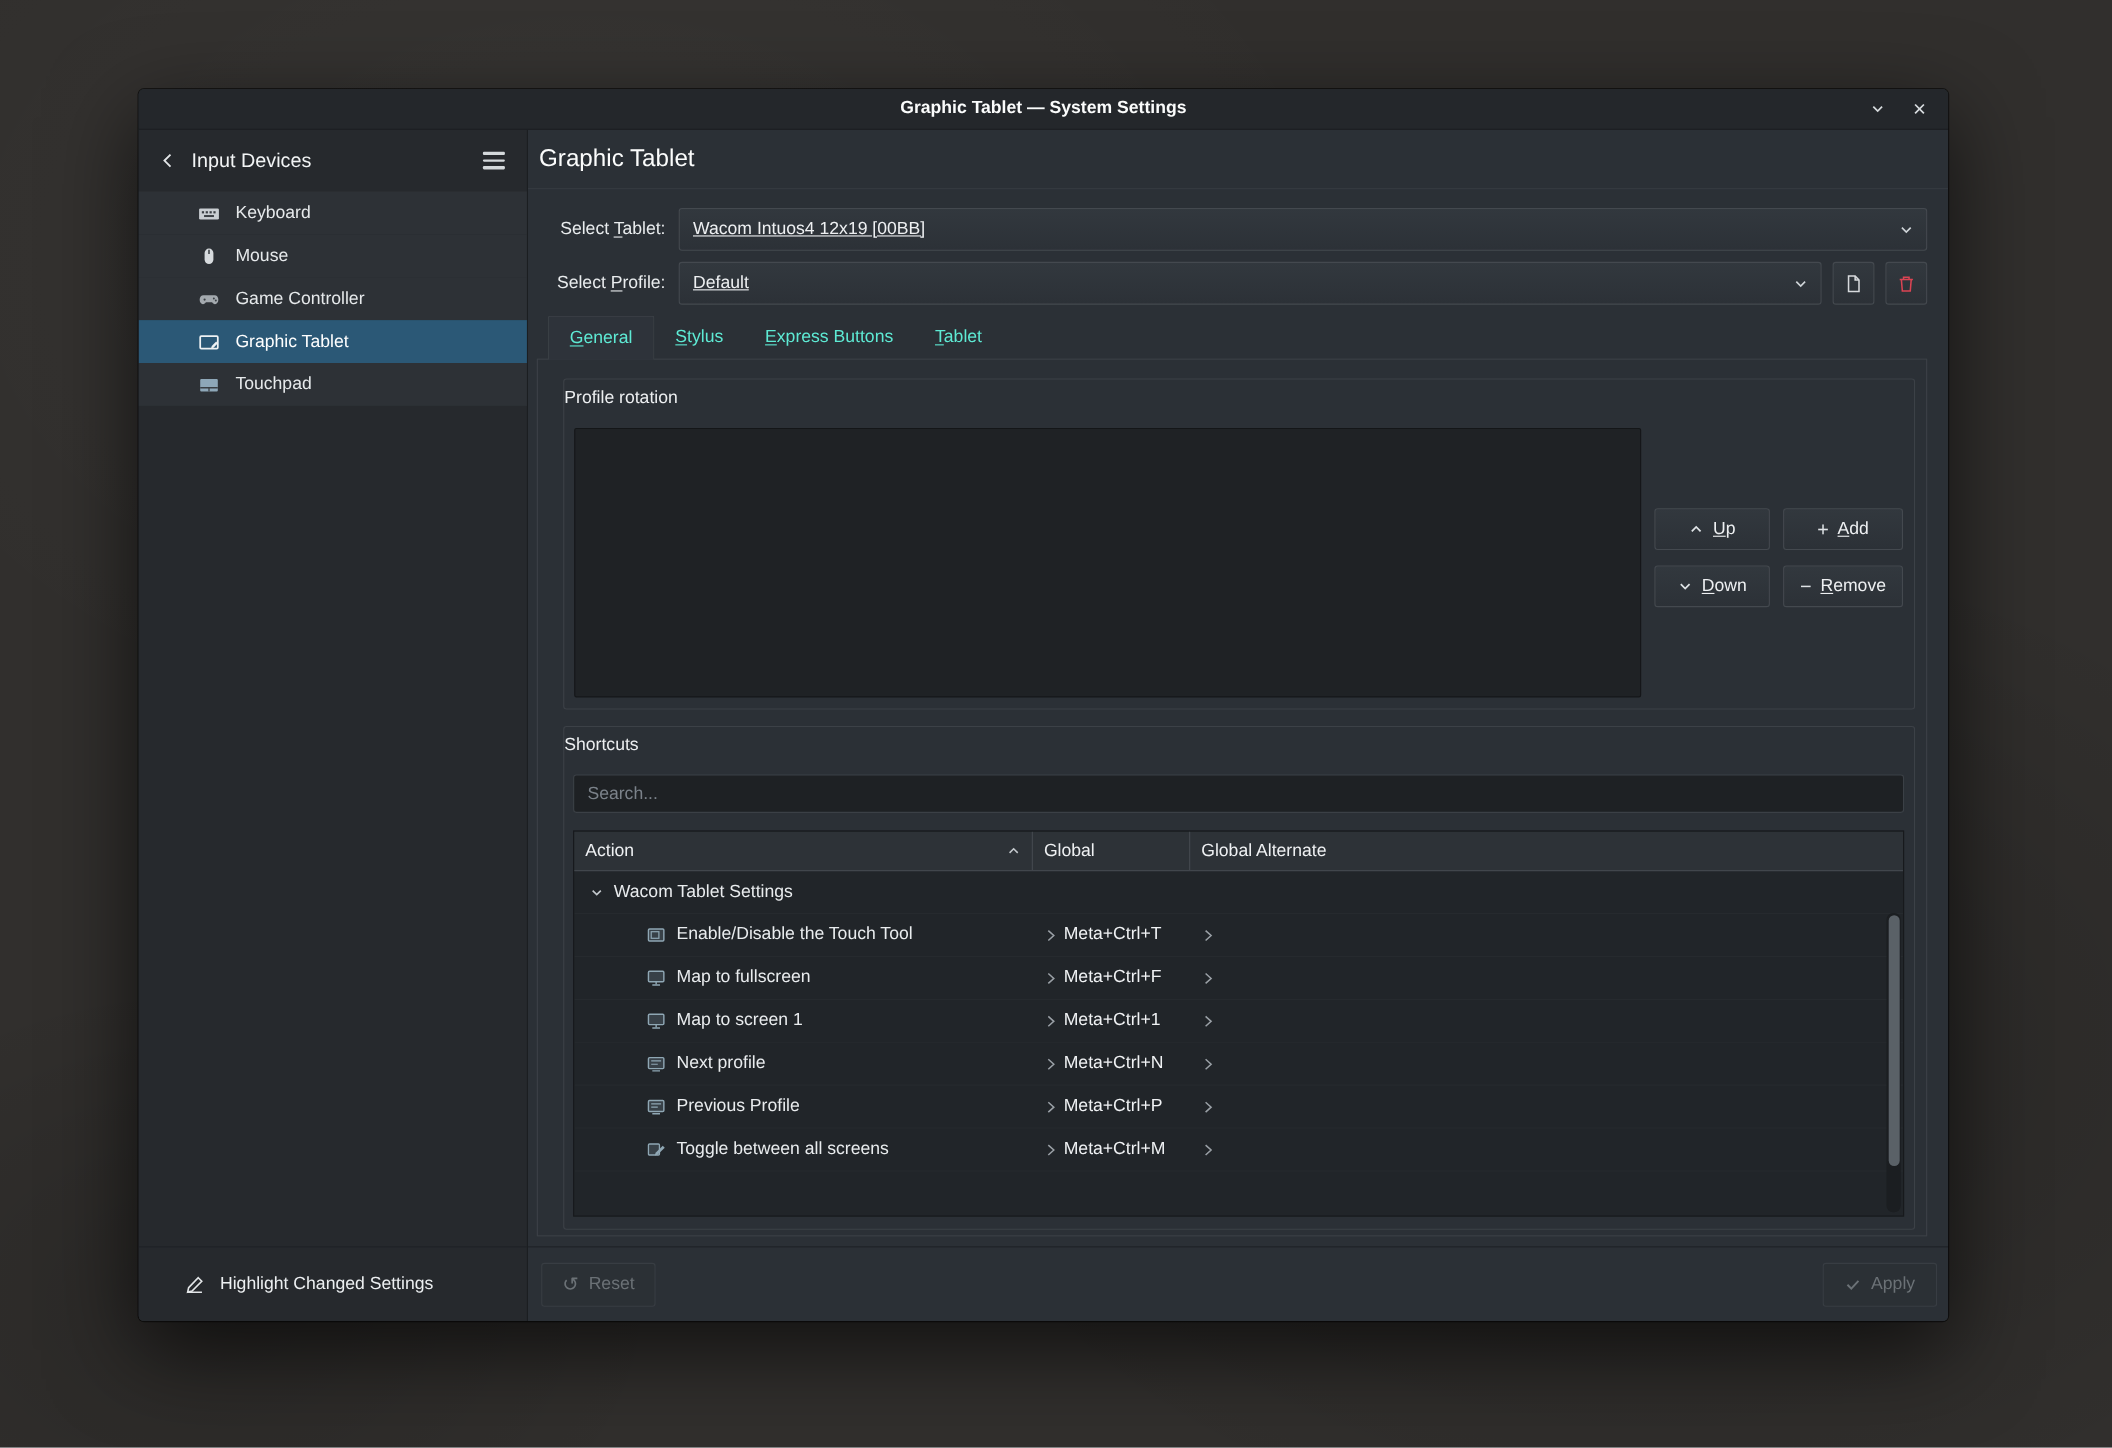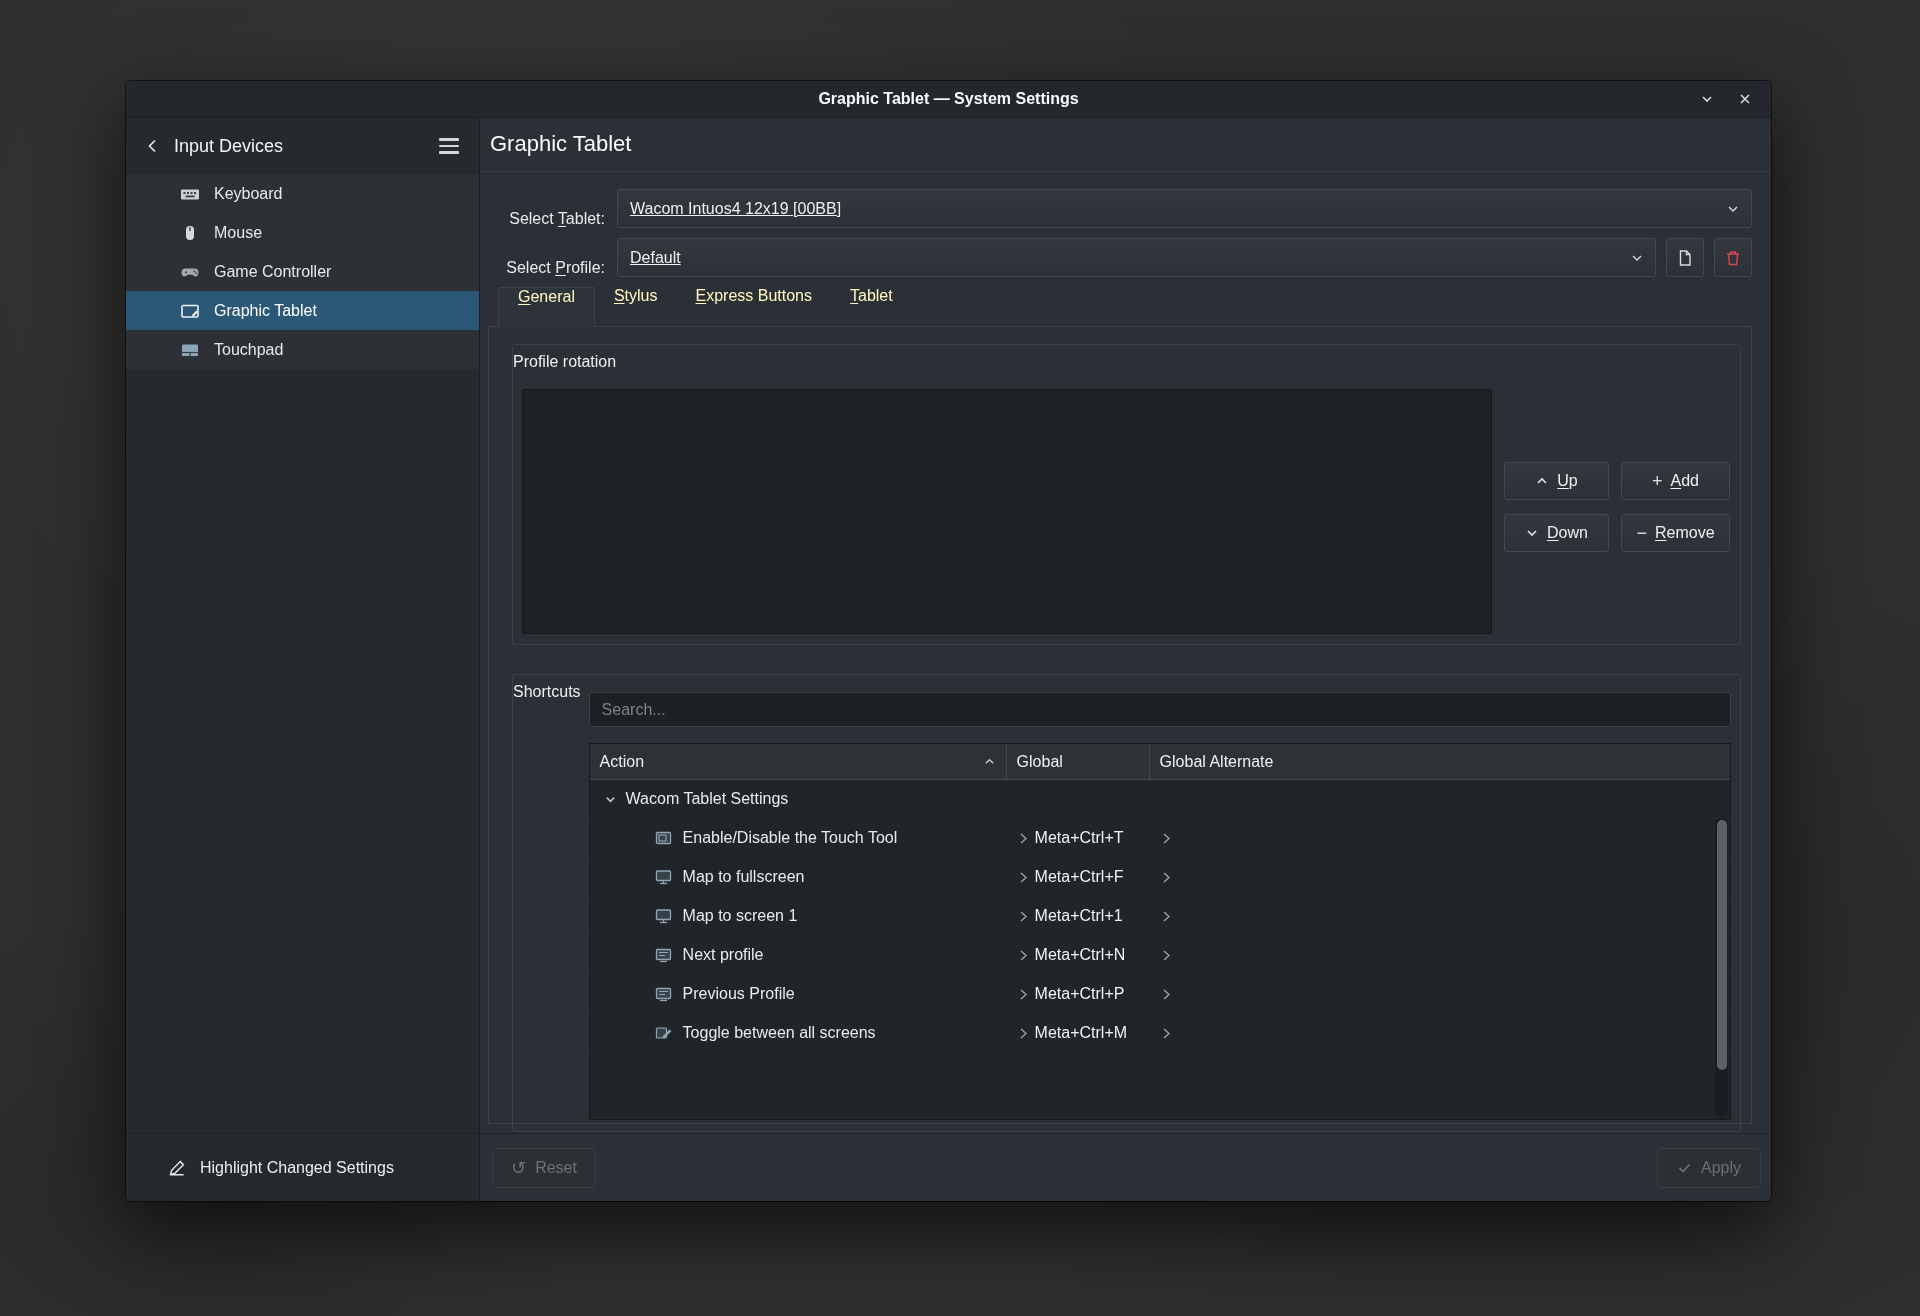--- a/index.html
+++ b/index.html
@@ -56,56 +56,56 @@
     display:flex; align-items:center; padding-left:42px; gap:14px; font-size:16px; color:#eceff1;
   }
 
   
   .main { flex:1; min-width:0; display:flex; flex-direction:column; background:#2b3036; }
   .page-header {
     height:54px; flex:0 0 54px; padding:13px 0 0 10px;
     font-size:22px; color:#fbfcfc; border-bottom:1px solid #363b41;
   }
   .form-area { padding:17px 19px 0 8px; }
-  .form-row { display:flex; align-items:flex-end; height:39px; }
+  .form-row { display:flex; align-items:center; height:39px; }
   .form-row + .form-row { margin-top:10px; }
   .form-label { width:117px; flex:0 0 117px; text-align:right; margin-right:12px; white-space:nowrap; }
   .mn { text-decoration:underline; text-underline-offset:2px; }
   .combo {
     flex:1; height:39px; position:relative;
     background:linear-gradient(180deg,#32383e,#2c3137);
     border:1px solid #44494f; border-radius:3px;
     display:flex; align-items:center; padding:0 34px 0 12px; color:#eef0f2;text-decoration:underline;
   }
   .combo .arrow { position:absolute; right:11px; top:50%; transform:translateY(-50%); color:#cfd4d8; display:flex; }
   .icon-btn {
     width:38px; height:39px; margin-left:10px; flex:0 0 38px;
     background:linear-gradient(180deg,#32383e,#2c3137);
     border:1px solid #44494f; border-radius:3px;
     display:flex; align-items:center; justify-content:center;
   }
 
   
   .tabwidget { flex:1; min-height:0; margin:10px 19px 0 8px; display:flex; flex-direction:column; }
   .tabs-row { height:39px; flex:0 0 39px; display:flex; padding-left:10px; align-items:stretch; }
-  .tab { padding:0 19px; display:flex; color:#fef9c3; font-size:16px; position:relative; }
+  .tab { padding:0 19px; display:flex; align-items:center; color:#5eead4; font-size:16px; position:relative; }
   .tab.selected {
     background:#2e333a; border:1px solid #3c4147; border-bottom:none;
     border-radius:2px 2px 0 0; margin-bottom:-1px; z-index:2;
   }
   .tab-pane {
     flex:1; min-height:0; border:1px solid #3c4147;
     padding:17px 10px 6px 23px; display:flex; flex-direction:column;
   }
 
   
   .gb { border:1px solid #3c4147; border-radius:3px; }
   .gb-title { text-align:left; padding-top:8px; font-size:16px; color:#edeff1; }
   .gb-profile { height:301px; flex:0 0 301px; }
-  .gb-shortcuts { height:458px; flex:0 0 458px; margin-top:29px; display:flex; flex-direction:row; }
+  .gb-shortcuts { height:458px; flex:0 0 458px; margin-top:15px; display:flex; flex-direction:column; }
 
   .pr-content { display:flex; padding:18px 10px 10px 9px; height:263px; }
   .pr-list {
     flex:1; height:245px; background:#1f2225; border:1px solid #141618; border-radius:2px;
   }
   .pr-buttons {
     width:226px; flex:0 0 226px; margin-left:12px; align-self:center;
     display:grid; grid-template-columns:105px 109px; gap:14px 12px;
   }
   .pr-btn {

